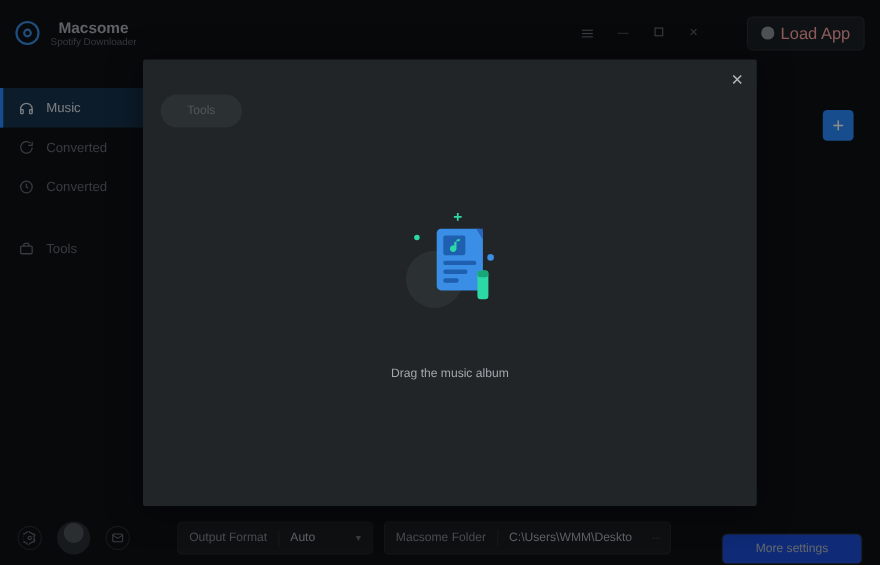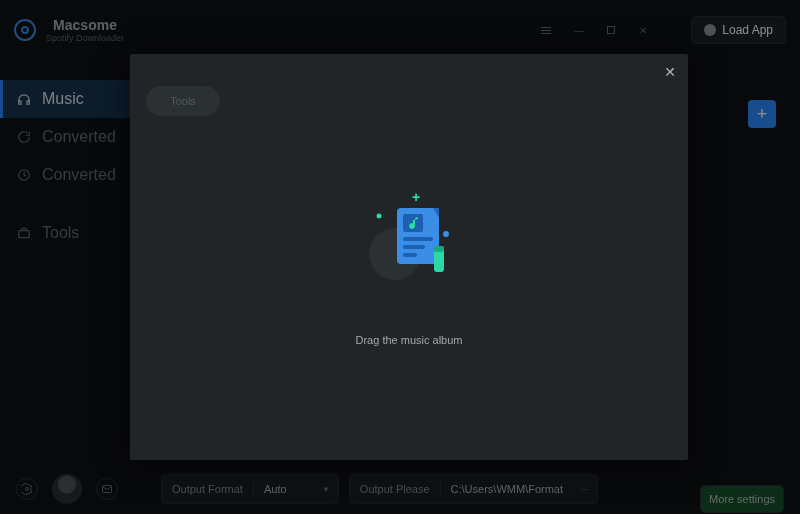--- a/index.html
+++ b/index.html
@@ -33,43 +33,43 @@
     color: #5e666c; font-size: 10px;
   }
   .win-btn { cursor: pointer; width:12px; text-align:center; }
   .win-square { width:8px; height:8px; border:1px solid #6a7075; display:inline-block; }
   .hamburger { display:flex; flex-direction:column; gap:2px; }
   .hamburger span { width:10px; height:1px; background:#6a7075; }
   .load-app {
     margin-left: 22px;
     background: #1c2125;
     border: 1px solid #2a2f33;
-    color: #ffffff;
-    font-size: 12px;
+    color: #fca5a5;
+    font-size: 15px;
     padding: 6px 12px;
     border-radius: 5px;
     display: flex; align-items:center; gap:6px;
     cursor: pointer;
   }
   .spotify-dot {
     width:12px; height:12px; border-radius:50%; background:#8e969c; position:relative;
   }
   
   .layout {
     display: flex;
     height: calc(514px - 60px - 50px);
   }
   .sidebar {
     width: 135px;
     padding-top: 20px;
   }
   .nav-item {
     display:flex; align-items:center; gap:10px;
     padding: 10px 16px;
-    font-size: 16px; color: #666c72;
+    font-size: 12px; color: #666c72;
     cursor: pointer;
   }
   .nav-item.active {
     background: #17334f;
     color: #dfe5ea;
     border-left: 3px solid #2a8cff;
     padding-left: 13px;
   }
   .nav-icon { width:16px; height:16px; display:flex; align-items:center; justify-content:center; }
   .content {
@@ -106,22 +106,22 @@
     display:flex; align-items:center;
     background:#1a1e21; border:1px solid #23282b;
     border-radius:4px; height:30px; margin-left:10px;
   }
   .bb-label { padding:0 10px; color:#868d93; }
   .bb-value { padding:0 10px; color:#aeb4b9; min-width:60px; }
   .bb-sep { width:1px; height:16px; background:#2a2f33; }
   .chev { padding:0 8px; color:#6a7075; font-size:8px; }
   .more-settings {
     margin-left:auto;
-    background:#14532d; border:1px solid #2a2f33;
-    border-radius:5px; padding:7px 8px;
+    background:#1d4ed8; border:1px solid #2a2f33;
+    border-radius:5px; padding:7px 30px;
     color:#b8bfc5; font-size:11px; cursor:pointer;margin-top:20px;
   }
   
   .overlay {
     position:absolute; inset:0; background:rgba(0,0,0,0.45);
   }
   .modal {
     position:absolute; left:130px; top:54px;
     width:558px; height:406px;
     background:#212528;
@@ -249,23 +249,23 @@
         </svg>
     </div>
   </div>
   <div class="bb-field">
     <span class="bb-label">Output Format</span>
     <span class="bb-sep"></span>
     <span class="bb-value">Auto</span>
     <span class="chev">▼</span>
   </div>
   <div class="bb-field">
-    <span class="bb-label">Output Please</span>
+    <span class="bb-label">Macsome Folder</span>
     <span class="bb-sep"></span>
-    <span class="bb-value" style="min-width:130px">C:\Users\WMM\Format</span>
+    <span class="bb-value" style="min-width:130px">C:\Users\WMM\Deskto</span>
     <span class="chev">⋯</span>
   </div>
   <button class="more-settings">
     <span>More settings</span>
   </button>
 </div>
 
 <div class="overlay"></div>
 <div class="modal">
   <div class="modal-close">✕</div>

